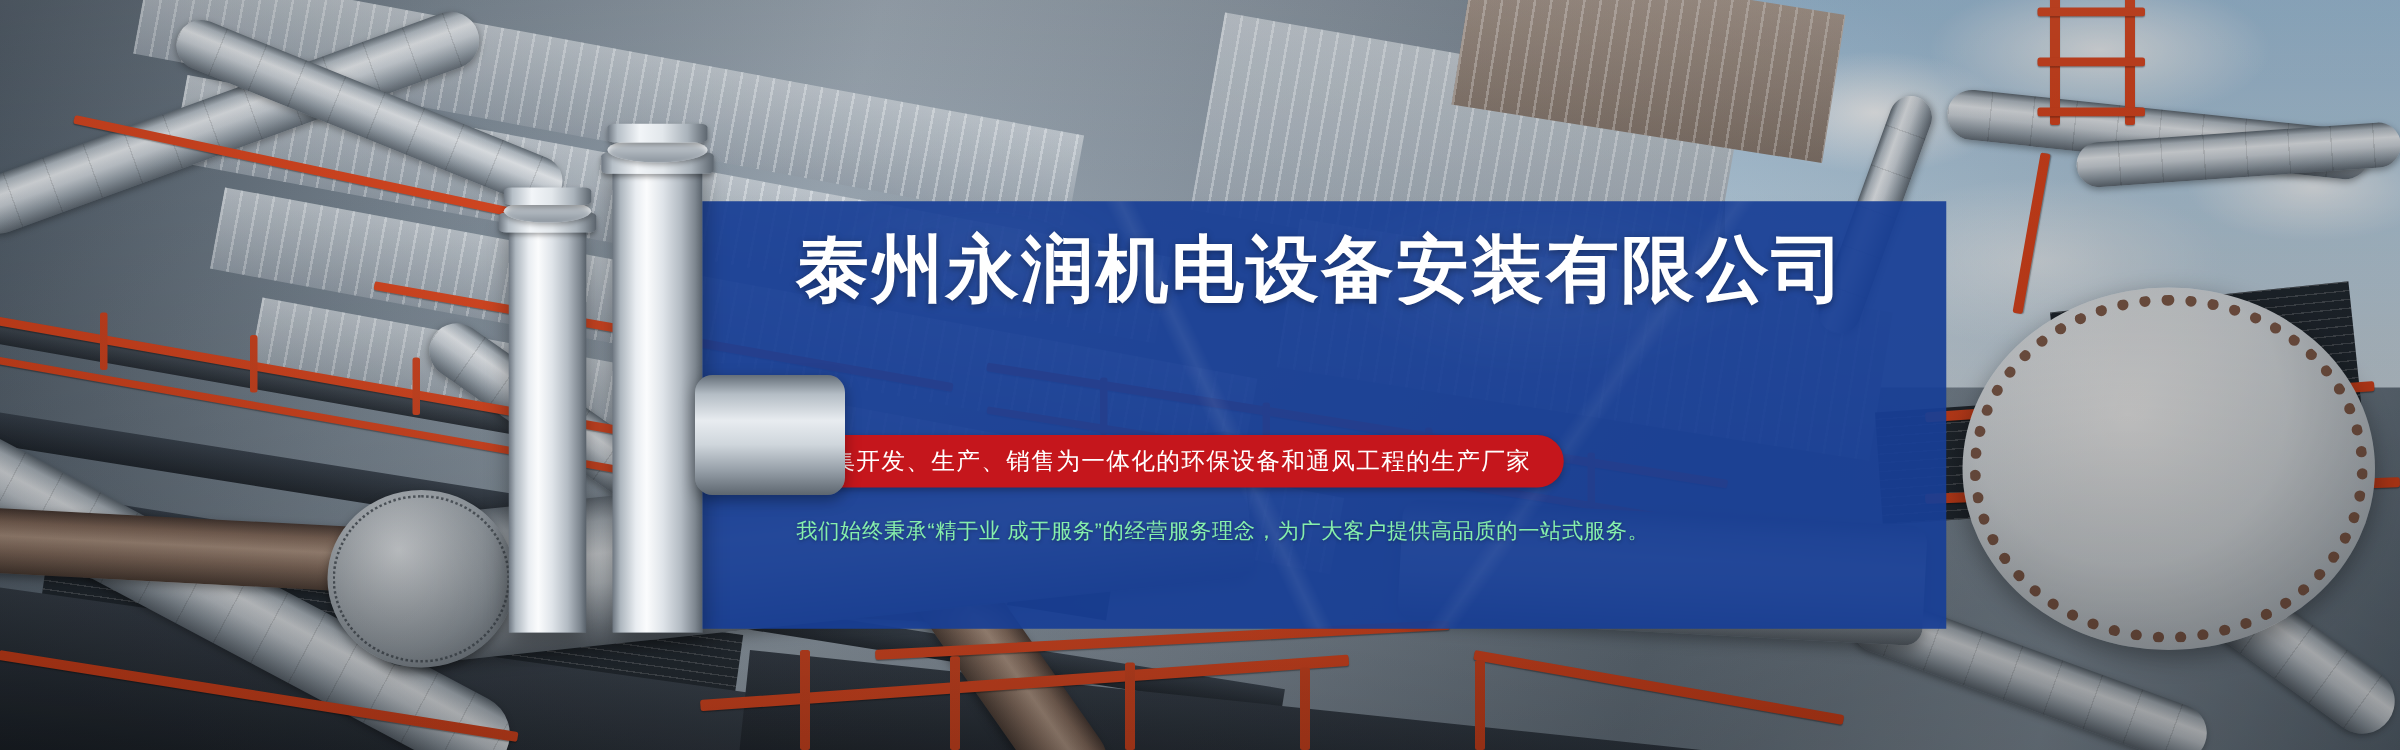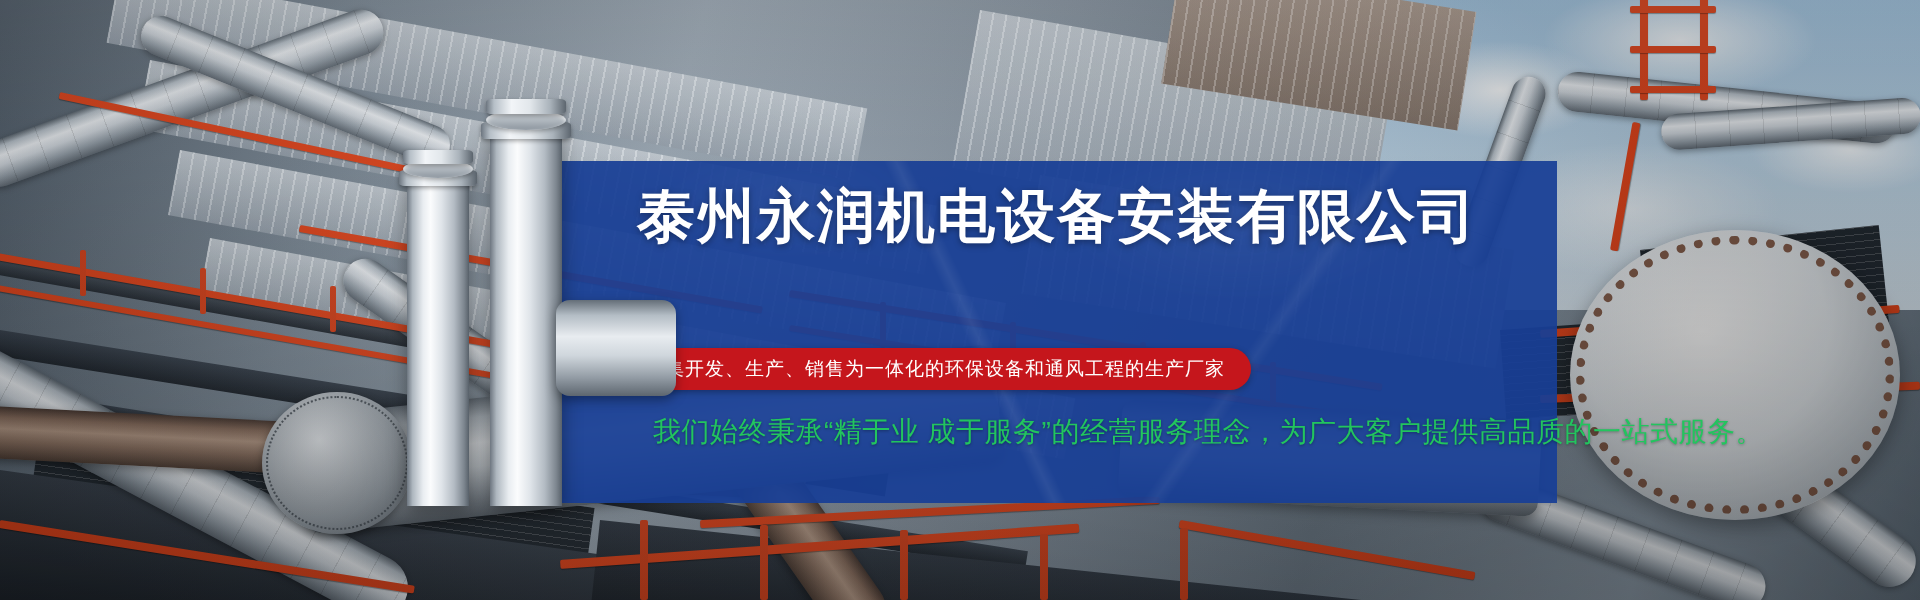--- a/index.html
+++ b/index.html
@@ -165,22 +165,22 @@
     text-shadow:0 2px 4px rgba(0,0,0,.3);
   }
   .badge{
     position:absolute;left:2px;top:187px;height:42px;
     display:inline-flex;align-items:center;padding:0 26px;
     background:#c5161c;border-radius:21px;color:#fff;
     font-size:19px;letter-spacing:1px;white-space:nowrap;
     box-shadow:0 2px 6px rgba(0,0,0,.3);
   }
   .tagline{
-    position:absolute;left:16px;top:252px;
-    font-size:28px;color:#22c55e;letter-spacing:.5px;white-space:nowrap;
+    position:absolute;left:0;top:252px;
+    font-size:17px;color:#86efac;letter-spacing:.5px;white-space:nowrap;
     text-shadow:0 1px 3px rgba(0,0,0,.35);
   }
 </style>
 </head>
 <body>
 
 <div class="stage">
 
   <div class="photo">
     <div class="base"></div>

